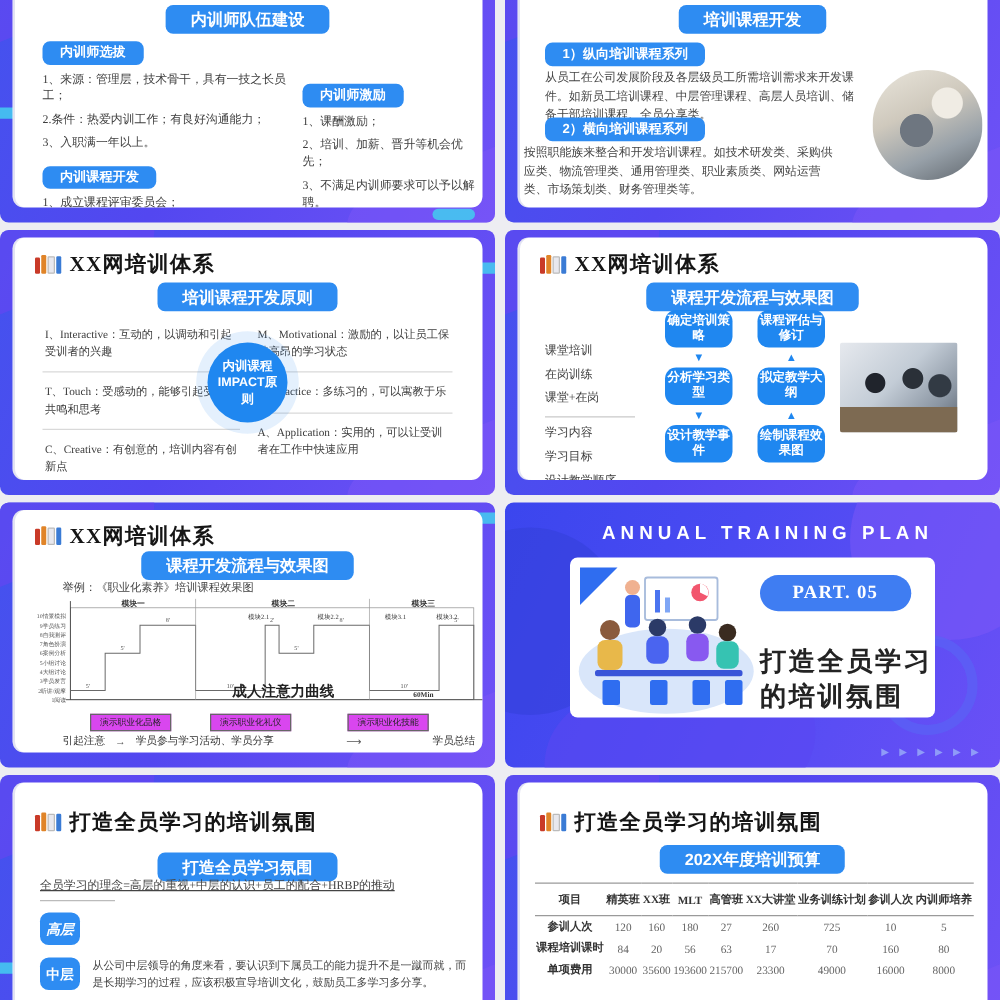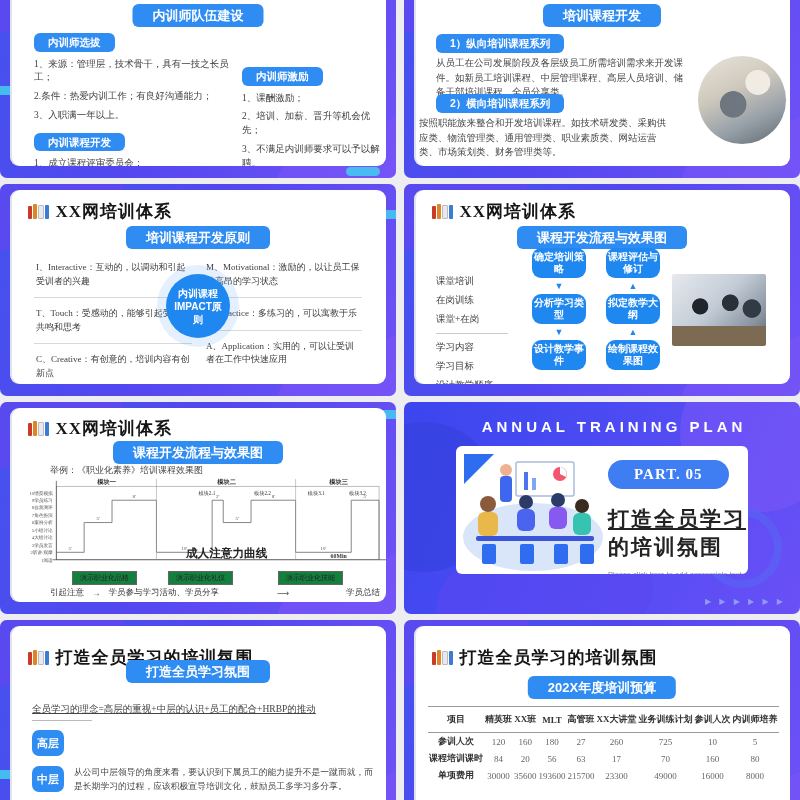--- a/index.html
+++ b/index.html
@@ -38,21 +38,21 @@
   table.budget td.rl{color:#333;font-weight:bold;}
   .chart-svg text{font-family:"Liberation Serif",serif;}
   .dur{font-size:5.5px;fill:#555;}
   .ylab{font-size:5.2px;fill:#555;}
   .modlab{font-size:7px;font-weight:bold;fill:#333;}
   .sublab{font-size:5.8px;fill:#333;}
   .steppath{fill:none;stroke:#6a6a6a;stroke-width:.9;}
   .modsep{stroke:#9a9a9a;stroke-width:.6;}
   .axis{stroke:#444;stroke-width:.8;}
   .framebox{fill:none;stroke:#8a8a8a;stroke-width:.6;}
-  .cbx{border:1px solid #666;background:#15803d;font-family:"Liberation Serif",serif;font-size:7px;
+  .cbx{border:1px solid #666;background:#d946ef;font-family:"Liberation Serif",serif;font-size:7px;
        color:#222;padding:1px 7px;position:absolute;white-space:nowrap;}
   .flowtxt{font-family:"Liberation Serif",serif;font-size:8.5px;color:#333;white-space:nowrap;}
   .cover-h{position:absolute;width:100%;text-align:center;color:#fff;font-size:15px;letter-spacing:4px;font-weight:bold;}
   .panel{position:absolute;background:#fff;border-radius:6px;overflow:hidden;}
   .partpill{display:inline-block;background:#3f7df2;color:#fff;font-family:"Liberation Serif",serif;
        font-weight:bold;font-size:15px;padding:6px 26px;border-radius:15px;letter-spacing:1px;}
   .ctitle{font-family:"Liberation Serif",serif;font-weight:bold;font-size:21px;color:#232323;line-height:1.35;letter-spacing:2px;}
   .csub{font-size:7.5px;color:#8a8a8a;line-height:1.9;}
   .arrows{position:absolute;color:#8f9bf8;font-size:8px;letter-spacing:3px;}
   .photo-circle{border-radius:50%;
@@ -274,21 +274,21 @@
       <circle cx="124" cy="54" r="7" fill="#3a2b20"></circle>
       <rect x="115" y="61" width="18" height="22" rx="6" fill="#36c3b2"></rect>
       <rect x="18" y="84" width="118" height="5" rx="2" fill="#3a55d8"></rect>
       <rect x="24" y="92" width="14" height="20" rx="2" fill="#2f6df0"></rect>
       <rect x="62" y="92" width="14" height="20" rx="2" fill="#2f6df0"></rect>
       <rect x="96" y="92" width="14" height="20" rx="2" fill="#2f6df0"></rect>
       <rect x="122" y="92" width="14" height="20" rx="2" fill="#2f6df0"></rect>
     </svg>
     <div style="position:absolute;left:152px;top:14px;">
       <span class="partpill">PART. 05</span>
-      <div class="ctitle" style="margin-top:16px;text-decoration:underline;">打造全员学习</div>
+      <div class="ctitle" style="margin-top:26px;">打造全员学习</div>
       <div class="ctitle">的培训氛围</div>
       <div class="csub" style="margin-top:6px;">Please click here to add appropriate text to explain, you can</div>
       
     </div>
   </div>
   <div class="arrows" style="right:14px;bottom:8px;">▶ ▶ ▶ ▶ ▶ ▶</div>
 </div>
 
 <div class="slide" style="left:0;top:620px;">
   <div class="blob1"></div>
@@ -297,24 +297,24 @@
   <div class="card">
     <div class="hd" style="top:20px;">
       <span class="logo">
         <i style="height:13px;background:#c93a28;"></i>
           <i style="height:15px;background:#e08428;"></i>
           <i style="height:12px;background:#e8e8ee;border:0.5px solid #bbb;"></i>
           <i style="height:14px;background:#3a7bd5;"></i>
       </span>
       <span class="t">打造全员学习的培训氛围</span>
     </div>
-    <div class="pill" style="top:34px;">打造全员学习氛围</div>
+    <div class="pill" style="top:56px;">打造全员学习氛围</div>
     <div class="btxt" style="position:absolute;left:22px;top:76px;width:340px;text-decoration:underline;">全员学习的理念=高层的重视+中层的认识+员工的配合+HRBP的推动</div>
     <div style="position:absolute;left:22px;top:94px;width:60px;border-top:1px solid #bbb;"></div>
-    <div style="position:absolute;left:22px;top:104px;width:345px;display:flex;gap:10px;">
+    <div style="position:absolute;left:22px;top:104px;width:345px;display:flex;gap:10px;font-style:italic;">
       <div class="badge" style="width:32px;height:26px;">高层</div>
     </div>
     <div style="position:absolute;left:22px;top:140px;width:345px;display:flex;gap:10px;">
       <div class="badge" style="width:32px;height:26px;">中层</div>
       <div class="btxt" style="font-size:8.8px;">从公司中层领导的角度来看，要认识到下属员工的能力提升不是一蹴而就，而是长期学习的过程，应该积极宣导培训文化，鼓励员工多学习多分享。</div>
     </div>
 
   </div>
 </div>
 

